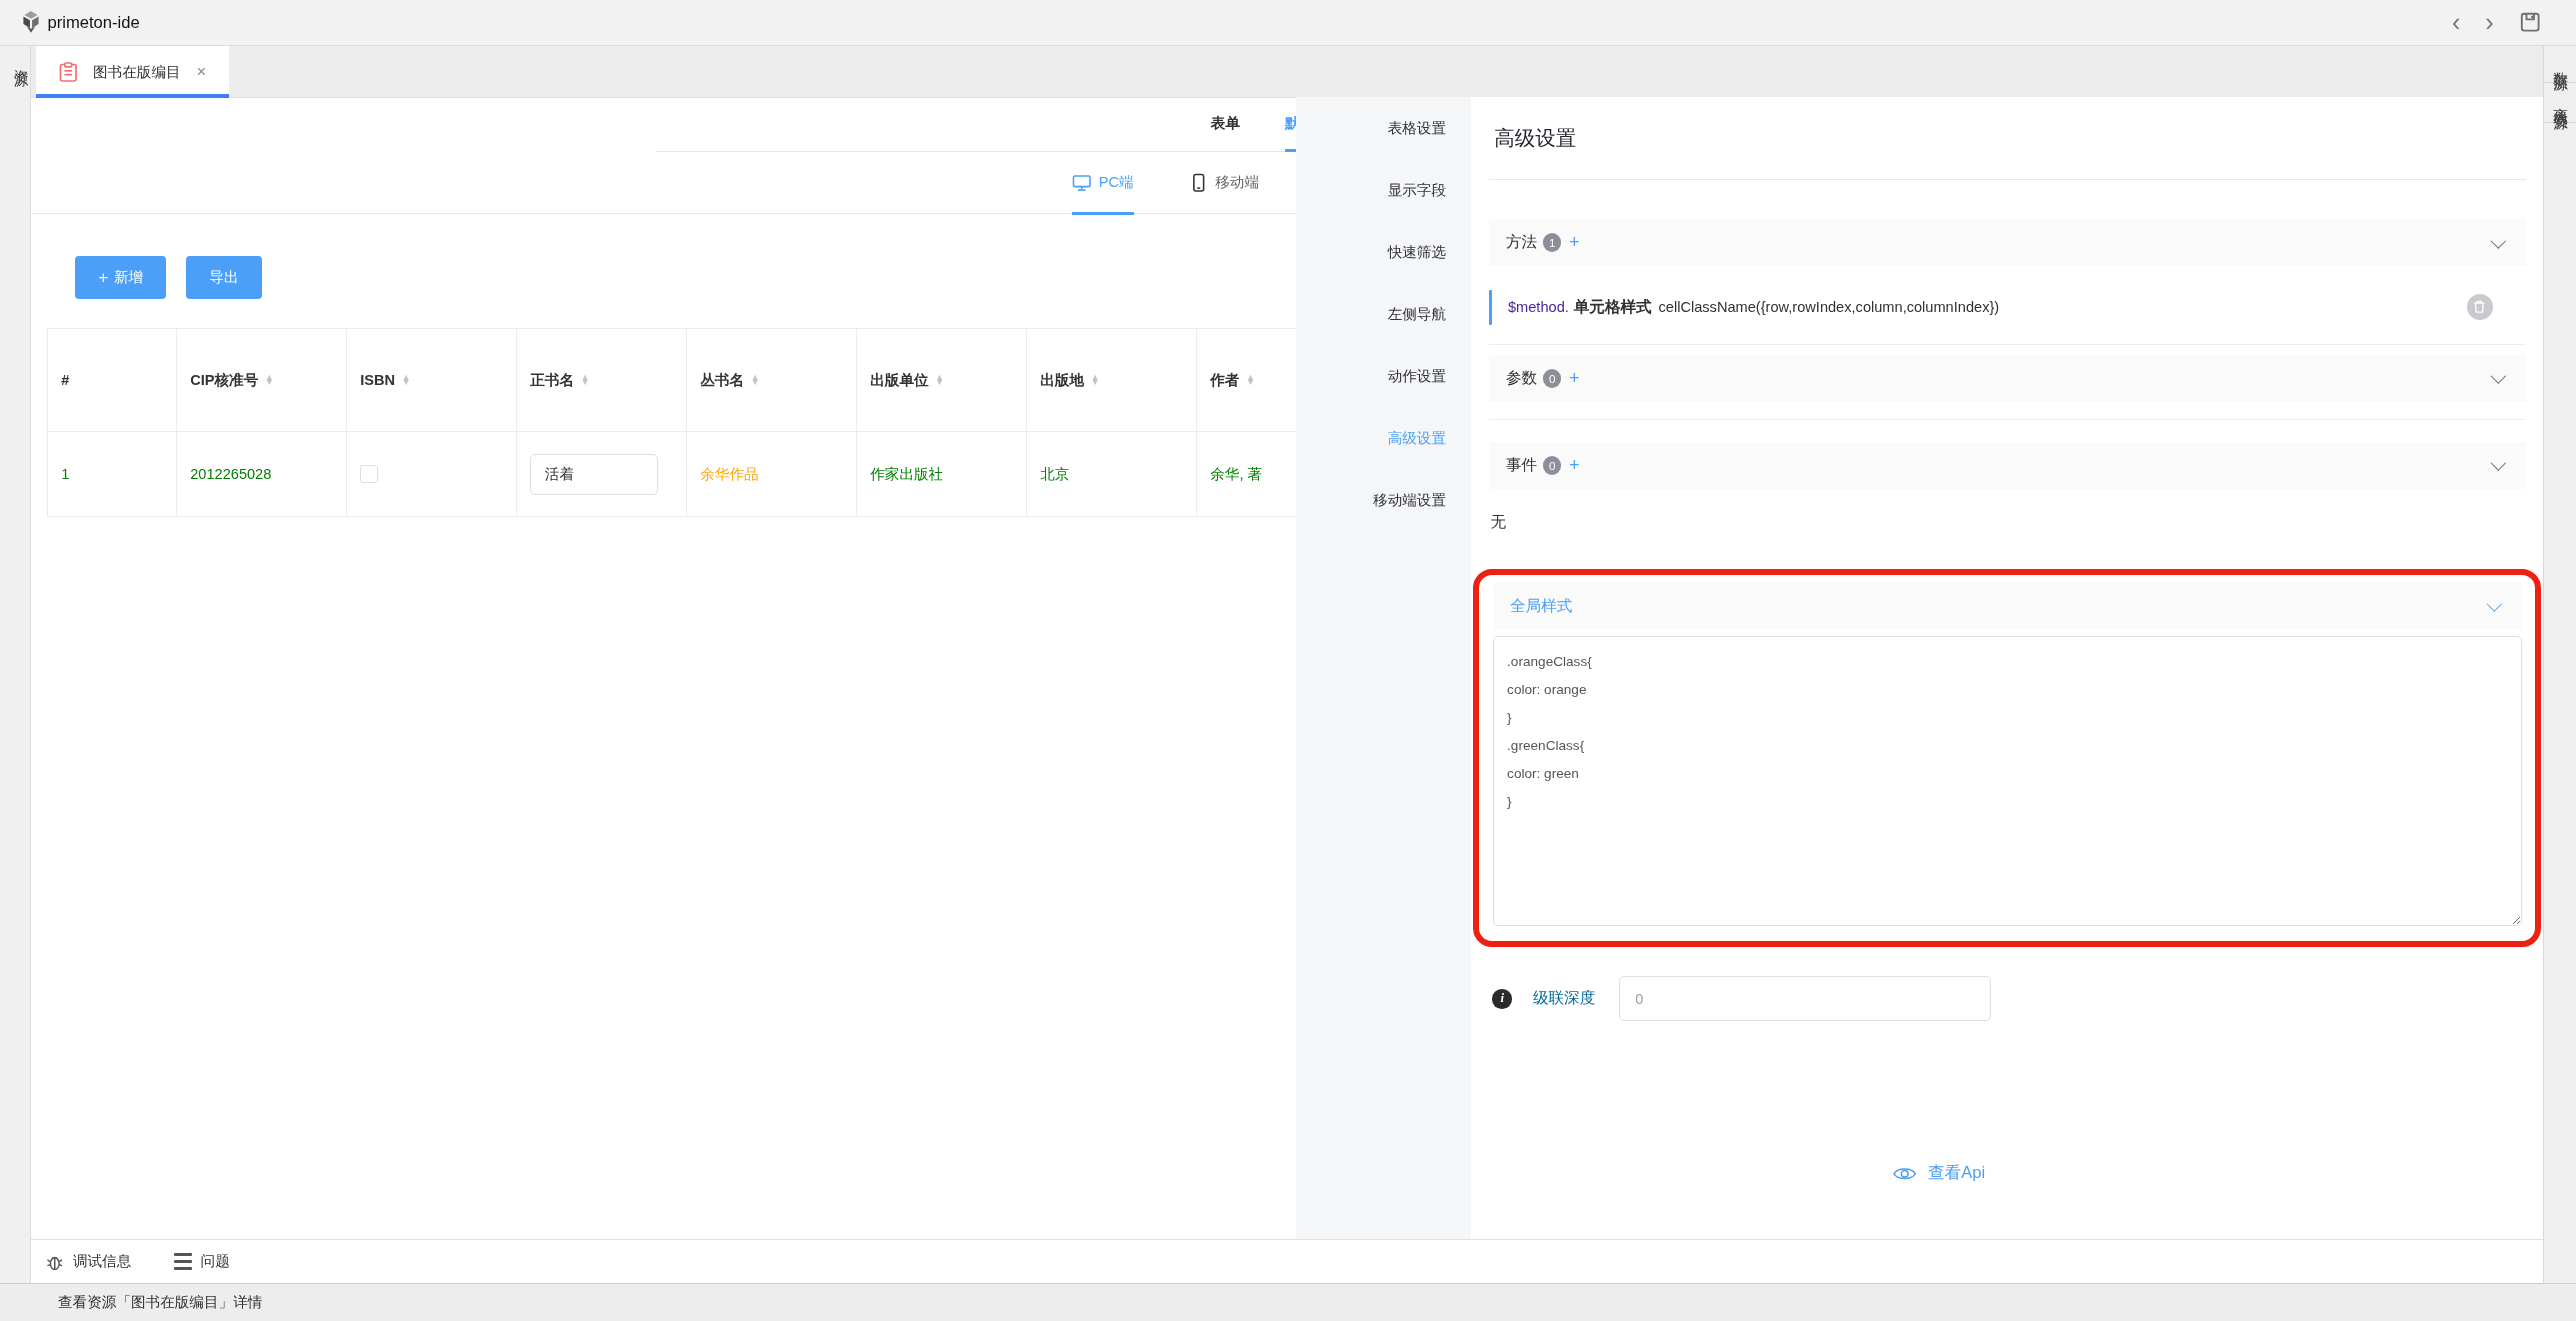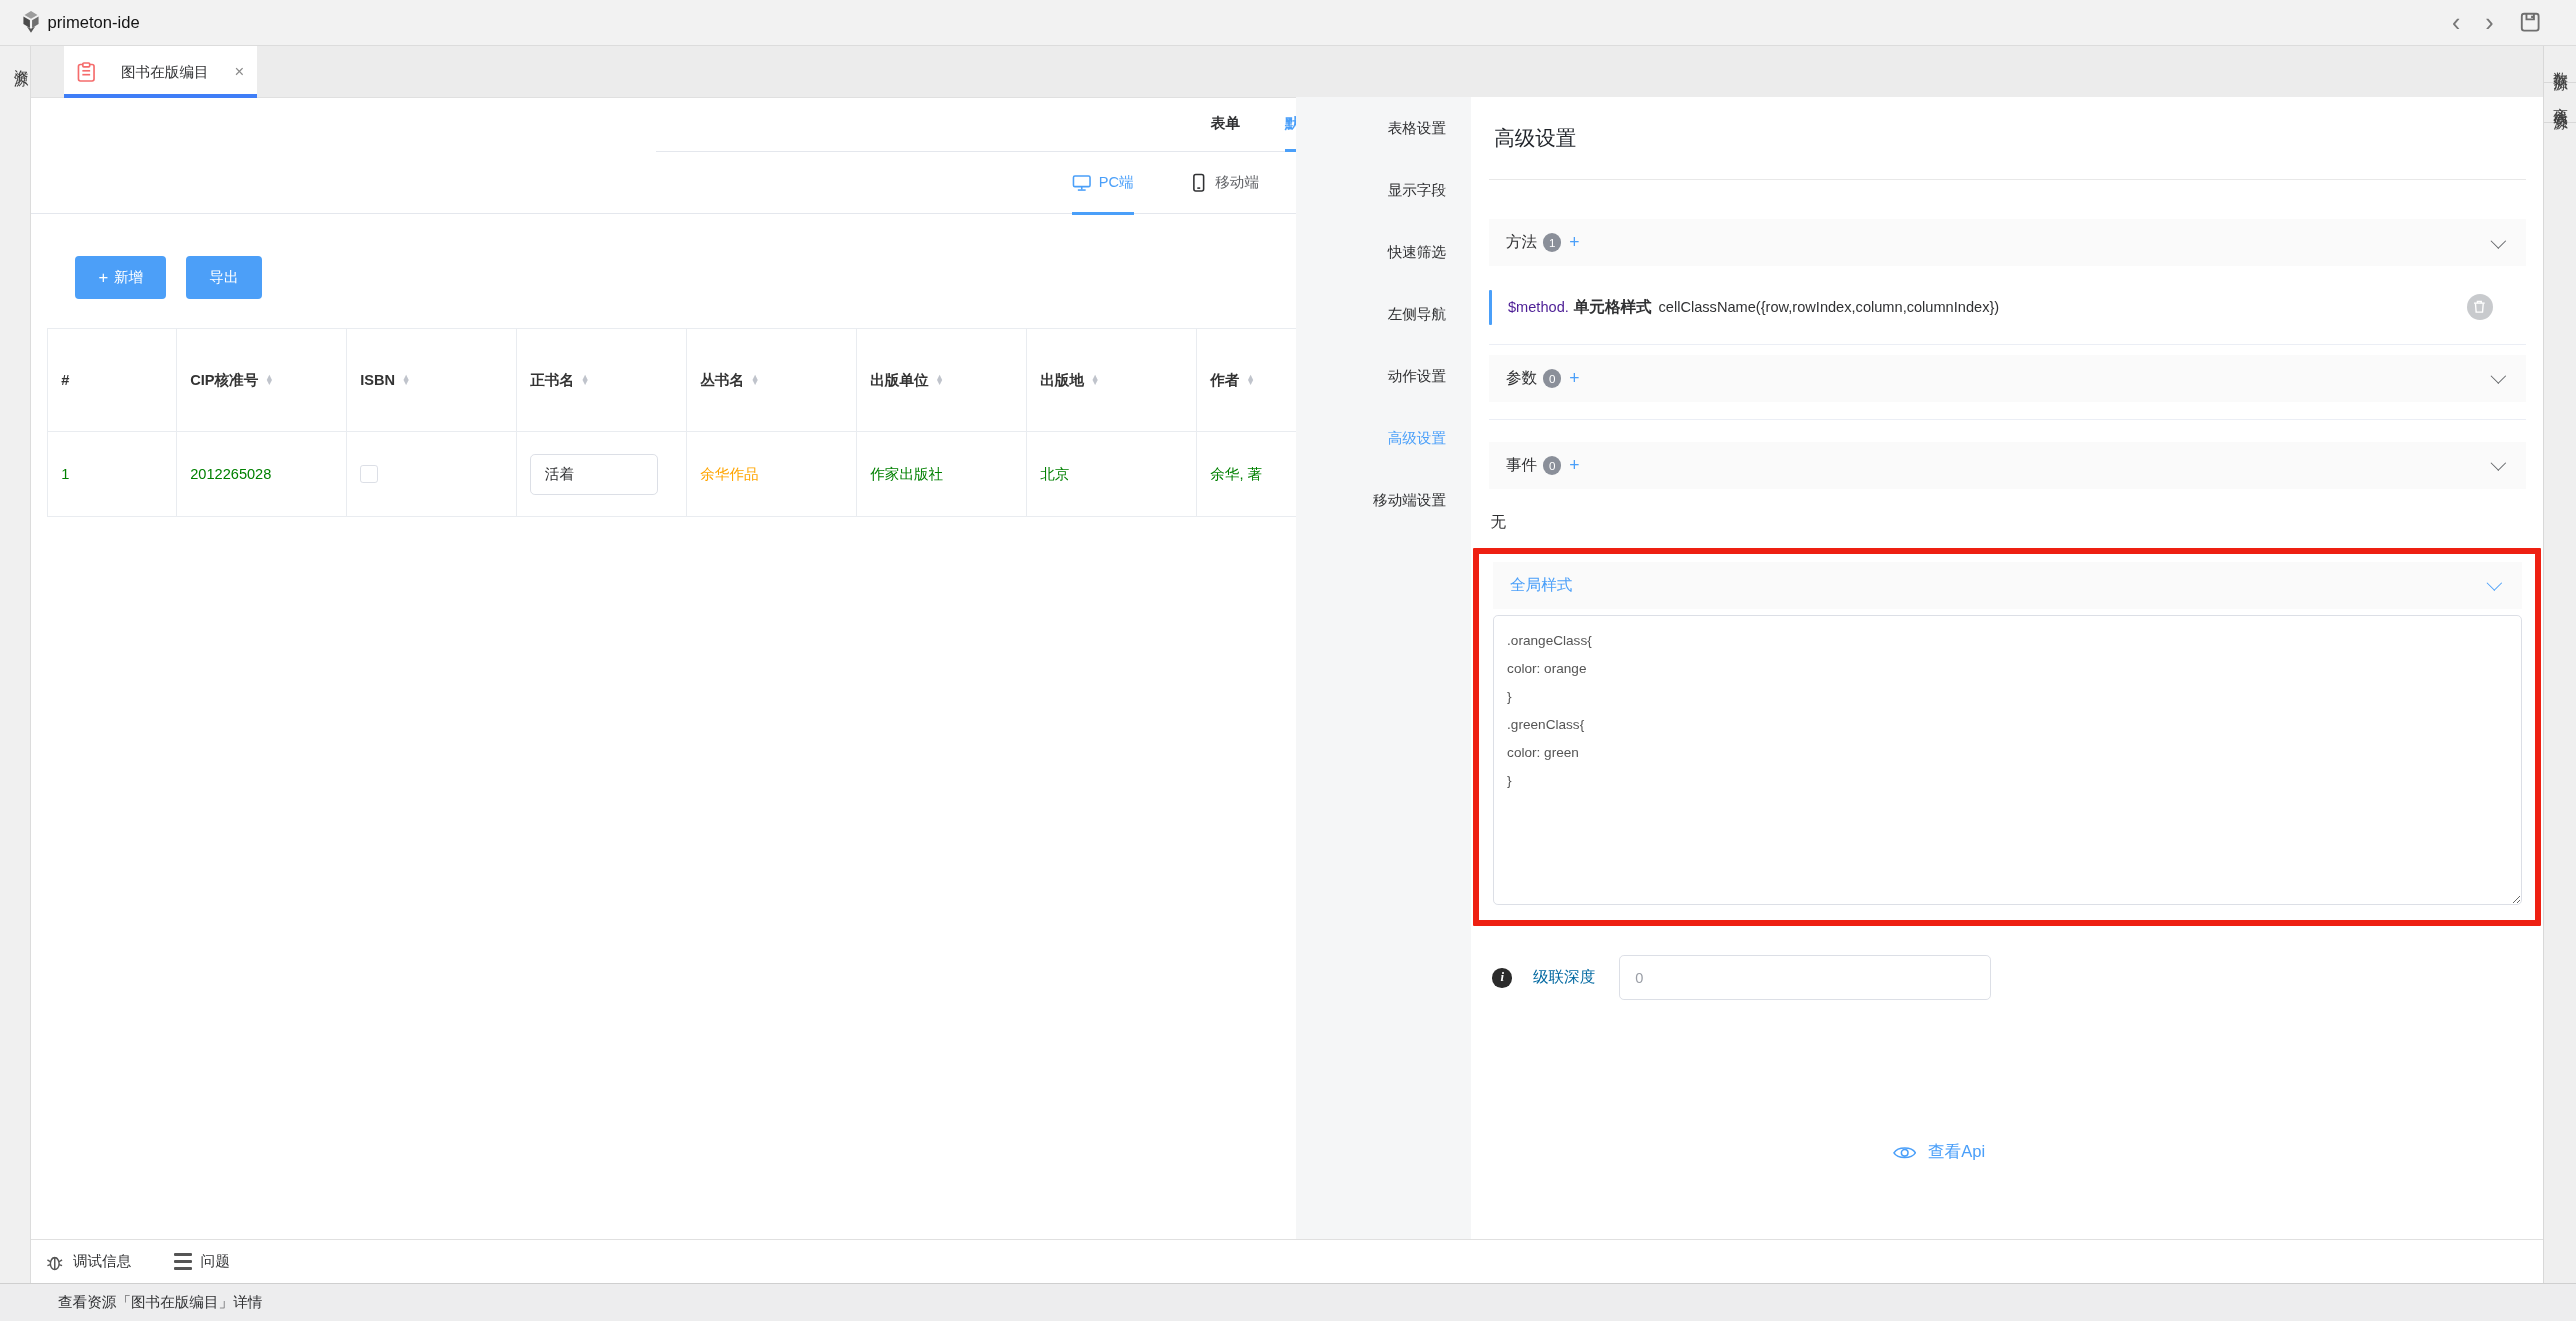--- a/index.html
+++ b/index.html
@@ -17,21 +17,21 @@
   .left-rail { position:absolute; left:0; top:46px; width:31px; height:1237px; background:#f0f0f0; border-right:1px solid #dcdcdc; z-index:2; }
   .left-rail .vtext { writing-mode:vertical-rl; text-orientation:upright; font-size:14.6px; color:#3c3c3c; margin:11.7px auto 0; display:block; text-align:center; width:100%; letter-spacing:2.9px; }
 
   
   .right-rail { position:absolute; left:2543px; top:46px; width:33px; height:1237px; background:#efefef; border-left:1px solid #d8d8d8; z-index:2; }
   .rr-tab { display:flex; justify-content:center; border-bottom:1px solid #d8d8d8; padding:13.6px 0; cursor:pointer; }
   .rr-tab span { writing-mode:vertical-rl; text-orientation:upright; font-size:14.6px; color:#3c3c3c; letter-spacing:2.9px; }
 
   
   .tabbar { position:absolute; left:31px; top:46px; width:2512px; height:52px; background:#ececec; border-bottom:1px solid #e0e0e0; z-index:3; }
-  .etab { position:absolute; left:4.9px; top:0; width:193px; height:52px; background:#fff; display:flex; align-items:center; justify-content:center; gap:26px; cursor:pointer;margin-left:28px; }
+  .etab { position:absolute; left:4.9px; top:0; width:193px; height:52px; background:#fff; display:flex; align-items:center; justify-content:center; gap:16px; cursor:pointer; }
   .etab::after { content:""; position:absolute; left:0; bottom:0; width:100%; height:3.9px; background:#3f7ef7; }
   .etab .lbl { font-size:14.6px; color:#303133; }
   .etab .close { font-size:16.6px; color:#8a8a8a; cursor:pointer; }
   .clip-svg { width:18.5px; height:20.5px; }
 
   
   .main { position:absolute; left:31px; top:97px; width:2512px; height:1142px; background:#fff; z-index:1; }
   .vt-row { position:absolute; left:625px; top:0; width:701px; height:55px; border-bottom:1px solid #e4e7ed; display:flex; justify-content:flex-end; align-items:flex-end; gap:45px; padding-right:13.6px;font-weight:bold; }
   .vtab { font-size:14.6px; color:#303133; height:55px; display:flex; align-items:center; cursor:pointer; position:relative; white-space:nowrap; }
   .vtab.active { color:#4a9ff9; }
@@ -77,21 +77,21 @@
   .mr-name { font-weight:bold; font-size:15.6px; color:#303133; margin:0 6.8px 0 4.9px; }
   .mr-sig { font-size:14.6px; color:#303133; }
   .trash-btn { margin-left:auto; margin-right:33px; width:26px; height:26px; border-radius:50%; background:#c8cacd; display:flex; align-items:center; justify-content:center; cursor:pointer; }
   .trash-btn svg { width:12.7px; height:13.6px; }
   .hr { border-bottom:1px solid #ebeef5; }
   .hr-m1 { margin-top:11.7px; }
   .sec-params { margin-top:9.7px; }
   .hr-m2 { margin-top:17.5px; }
   .sec-events { margin-top:21.4px; }
   .none-txt { margin-top:23.4px; font-size:15.6px; color:#303133; padding-left:1.9px; }
-  .red-box { margin:15px -15.6px 0 -15.6px; border:6.8px solid #ee2012; border-radius:1px; padding:5.8px 13.6px 15.6px 13.6px; }
+  .red-box { margin:36px -15.6px 0 -15.6px; border:6.8px solid #ee2012; border-radius:19px; padding:5.8px 13.6px 15.6px 13.6px; }
   .gs-bar { margin-top:1.9px; }
   .gs-bar .sec-lbl { color:#4a9ff9; }
   .code-area { display:block; margin-top:5.8px; width:100%; height:290px; border:1px solid #dcdfe6; border-radius:4.9px; padding:11.7px 13.6px; font-family:"Liberation Sans","DejaVu Sans",sans-serif; font-size:13.6px; line-height:28px; color:#555; resize:both; outline:none; }
   .sec-other { margin-top:13.6px; }
   .cascade-row { margin-top:29px; display:flex; align-items:center; padding-left:3.9px; }
   .info-ico { width:19.5px; height:19.5px; border-radius:50%; background:#2b2b2b; color:#fff; font-size:12.7px; font-weight:bold; display:flex; align-items:center; justify-content:center; font-family:"Liberation Serif",serif; font-style:italic; }
   .cascade-lbl { font-size:15.6px; color:#0369a1; margin-left:21px; }
   .cascade-input { margin-left:23.4px; width:372px; height:45px; border:1px solid #dcdfe6; border-radius:4.9px; font-size:14.6px; color:#9a9ea6; padding-left:15.6px; font-family:inherit; outline:none; }
   .api-row { margin-top:141px; display:flex; justify-content:center; transform:translateX(-68px); align-items:center; gap:11.7px; color:#4a9ff9; font-size:16.6px; cursor:pointer; }
   .api-row svg { width:23.4px; height:15.6px; }

